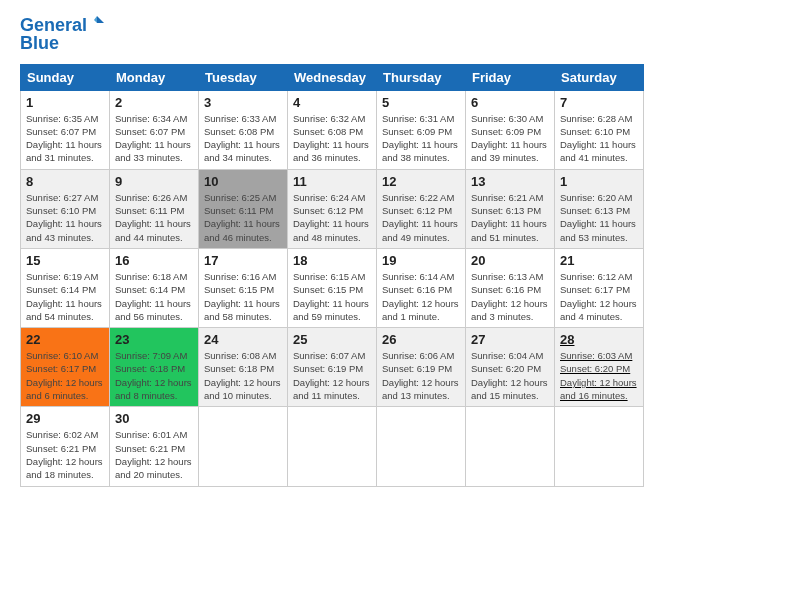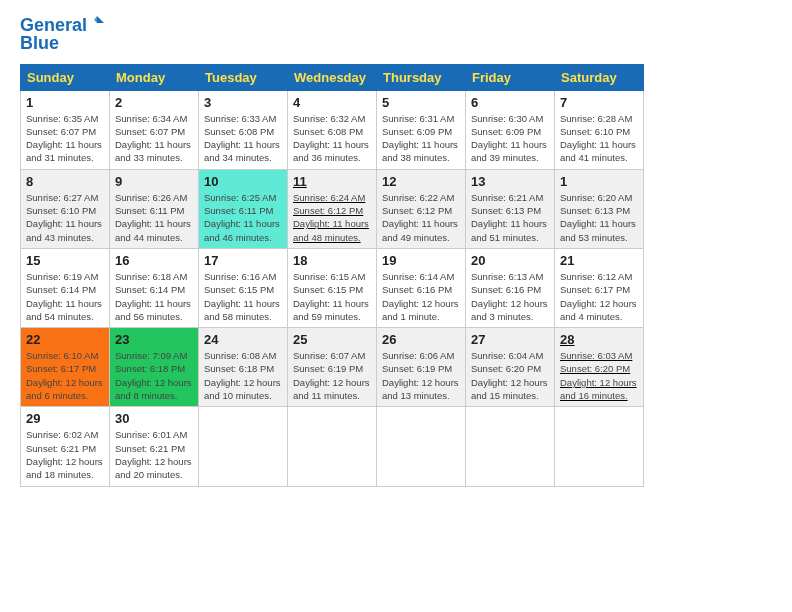--- a/index.html
+++ b/index.html
@@ -46,21 +46,21 @@
       font-size: 14px;
       color: #555;
     }
     table {
       width: 100%;
       border-collapse: collapse;
       font-size: 10.5px;
     }
     thead tr th {
       background-color: #1a6bb5;
-      color: #fde047;
+      color: #ffffff;
       padding: 5px 6px;
       text-align: left;
       font-size: 13px;
       font-weight: bold;
       border: 1px solid #1a6bb5;
     }
     tbody tr td {
       border: 1px solid #ccc;
       padding: 4px 5px;
       vertical-align: top;
@@ -182,28 +182,28 @@
             <div class="day-info">Daylight: 11 hours</div>
             <div class="day-info">and 43 minutes.</div>
           </td>
           <td style="background-color: rgb(240, 240, 240);">
             <span class="day-num">9</span>
             <div class="day-info">Sunrise: 6:26 AM</div>
             <div class="day-info">Sunset: 6:11 PM</div>
             <div class="day-info">Daylight: 11 hours</div>
             <div class="day-info">and 44 minutes.</div>
           </td>
-          <td style="background-color: #5eead4;">
+          <td style="background-color: #a3a3a3;">
             <span class="day-num">10</span>
             <div class="day-info">Sunrise: 6:25 AM</div>
             <div class="day-info">Sunset: 6:11 PM</div>
             <div class="day-info">Daylight: 11 hours</div>
             <div class="day-info">and 46 minutes.</div>
           </td>
-          <td style="background-color: rgb(240, 240, 240); text-decoration: underline;">
+          <td style="background-color: rgb(240, 240, 240);">
             <span class="day-num">11</span>
             <div class="day-info">Sunrise: 6:24 AM</div>
             <div class="day-info">Sunset: 6:12 PM</div>
             <div class="day-info">Daylight: 11 hours</div>
             <div class="day-info">and 48 minutes.</div>
           </td>
           <td style="background-color: rgb(240, 240, 240);">
             <span class="day-num">12</span>
             <div class="day-info">Sunrise: 6:22 AM</div>
             <div class="day-info">Sunset: 6:12 PM</div>

